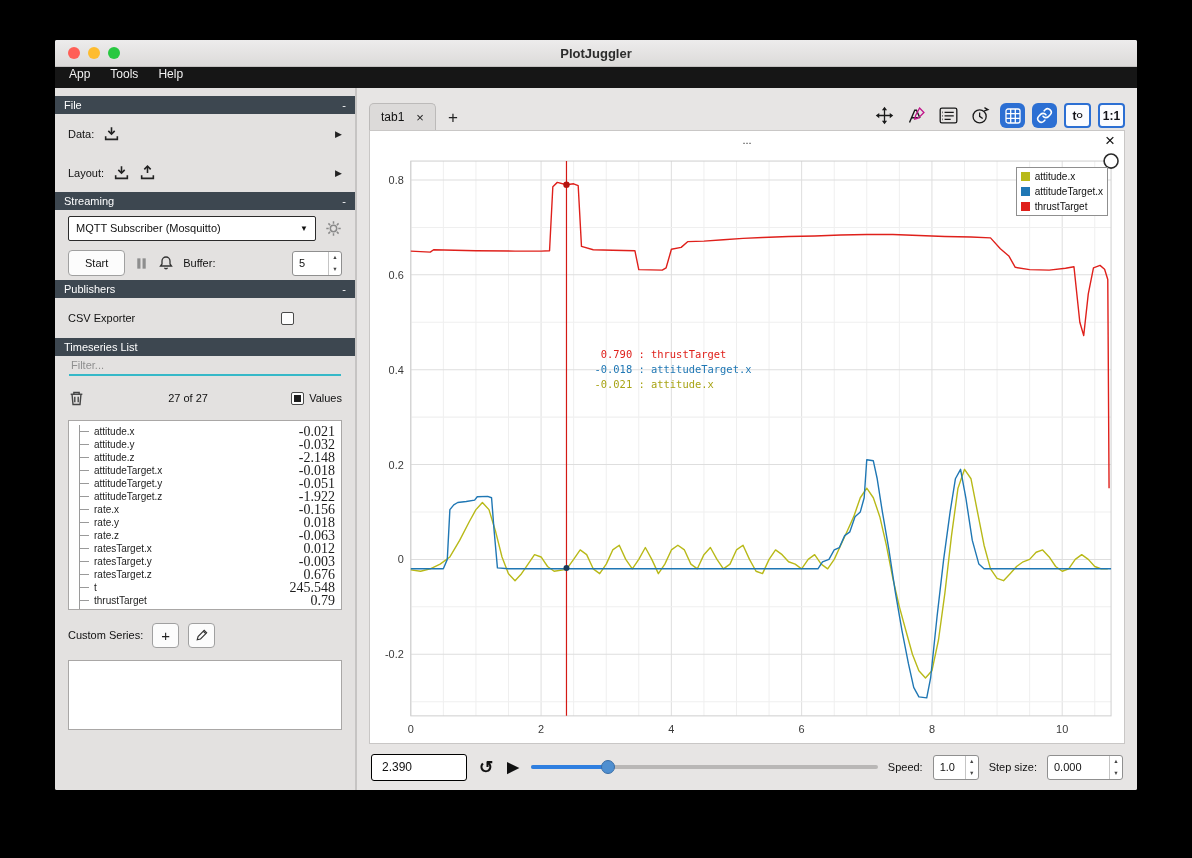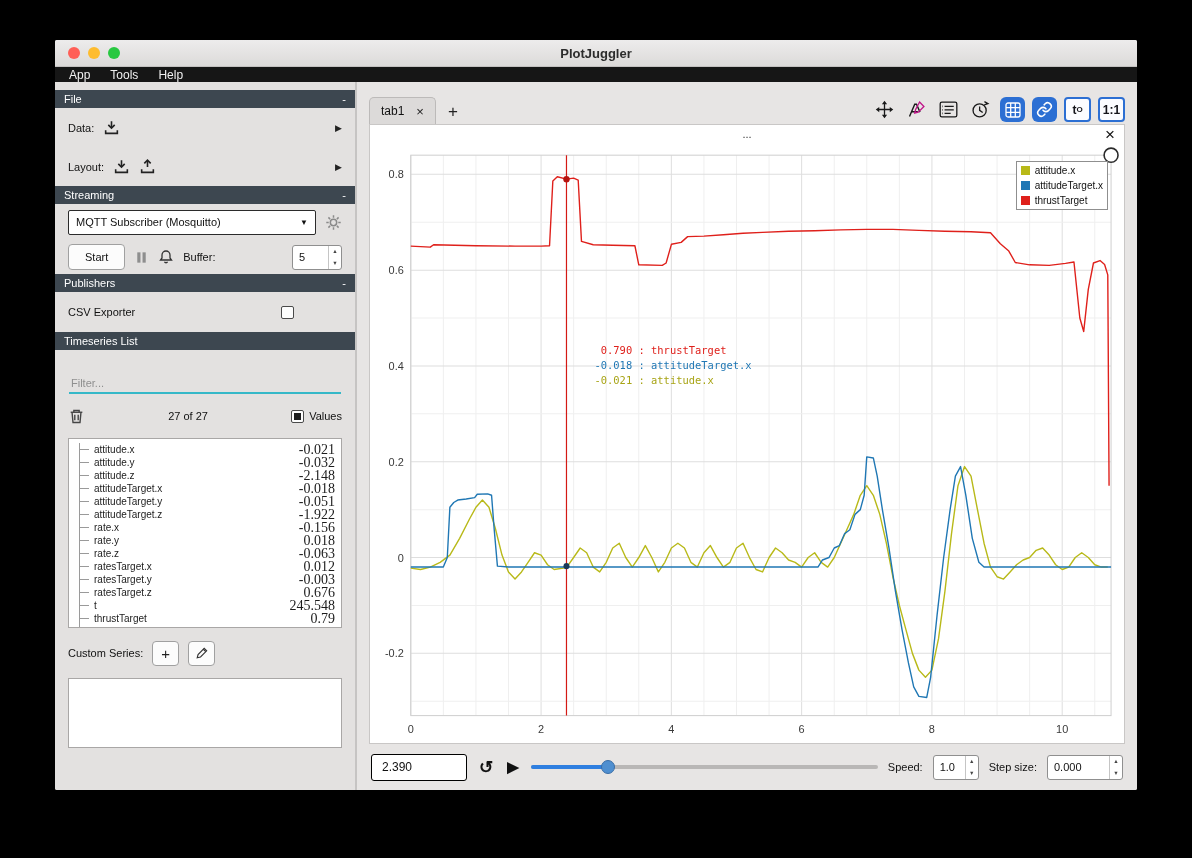--- a/index.html
+++ b/index.html
@@ -9,22 +9,22 @@
     overflow:hidden;background:#e7e5e4;box-shadow:0 30px 70px rgba(0,0,0,.9);
     display:flex;flex-direction:column}
   
   .titlebar{height:27px;flex:none;background:linear-gradient(#edecec,#dcdad9);
     border-bottom:1px solid #c3c1c0;position:relative;display:flex;align-items:center}
   .traffic{display:flex;gap:8px;margin-left:13px;z-index:2}
   .light{width:12px;height:12px;border-radius:50%}
   .light.red{background:#ff5f57}.light.yellow{background:#febc2e}.light.green{background:#28c840}
   .title{position:absolute;left:0;right:0;text-align:center;font-size:13px;font-weight:bold;color:#2c2c2c}
   
-  .menubar{height:15px;flex:none;background:#161616;color:#f0f0f0;font-size:12px;
-    display:flex;align-items:center;gap:20px;padding-left:14px}
+  .menubar{height:21px;flex:none;background:#161616;color:#f0f0f0;font-size:12px;
+    display:flex;gap:20px;padding-left:14px}
   .content{flex:1;display:flex;min-height:0}
   
   .sidebar{width:300px;flex:none;background:#e3e1e0;padding-top:8px;display:flex;flex-direction:column;overflow:hidden}
   .sec-h{flex:none;height:18px;background:#3d4750;color:#fff;font-size:11px;font-weight:normal;
     display:flex;align-items:center;justify-content:space-between;padding:0 9px}
   .side-row{flex:none;display:flex;align-items:center;padding:0 13px;gap:9px;font-size:11px;color:#111}
   .file-row{height:39px}
   .expand{margin-left:auto;font-size:9px;color:#222}
   .icon-btn{display:flex;align-items:center;justify-content:center}
   .stream-row1{height:36px}
@@ -36,21 +36,21 @@
   .btn{height:26px;background:#fcfcfc;border:1px solid #a0a0a0;border-radius:4px;
     padding:0 16px;font-size:11px;display:flex;align-items:center}
   .spin{display:flex;background:#fff;border:1px solid #8f8f8f;border-radius:3px;height:25px;font-size:11px}
   .spin-val{flex:1;display:flex;align-items:center;padding-left:6px}
   .spin-arrows{width:13px;border-left:1px solid #c5c5c5;display:flex;flex-direction:column}
   .spin-arrows span{flex:1;font-size:5.5px;display:flex;align-items:center;justify-content:center;color:#444}
   .csv-row{height:40px}
   .checkbox{width:13px;height:13px;border:1.5px solid #4a4a4a;background:#fdfdfd;border-radius:2px;
     display:flex;align-items:center;justify-content:center}
   .checkbox.checked::after{content:"";width:7px;height:7px;background:#1d1d1d}
-  .filter-row{height:44px;padding:0 14px;display:flex;align-items:flex-end}
+  .filter-row{height:20px;padding:0 14px;display:flex;align-items:flex-end}
   .filter-row input{width:100%;border:none;outline:none;background:transparent;
     border-bottom:2px solid #35b8c8;font-size:11px;padding:3px 2px;color:#222}
   .filter-row input::placeholder{color:#8f8f8f}
   .count-row{height:44px}
   .count-text{flex:1;text-align:center;font-size:11px;color:#111}
   .values-wrap{display:flex;align-items:center;gap:5px}
   .ts-box{flex:none;height:190px;margin:0 13px;background:#fff;border:1px solid #a9a7a6;
     padding:4px 6px 0 6px;overflow:hidden}
   .ts-tree{border-left:1px solid #9a9a9a;margin-left:4px;height:100%}
   .ts-row{display:flex;align-items:center;height:13px;font-size:10px;color:#1c1c1c}

